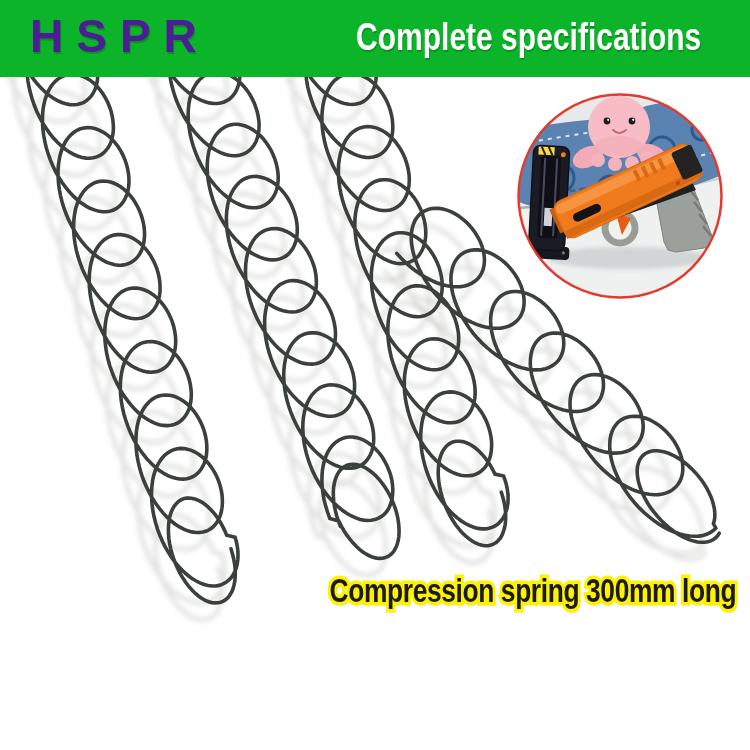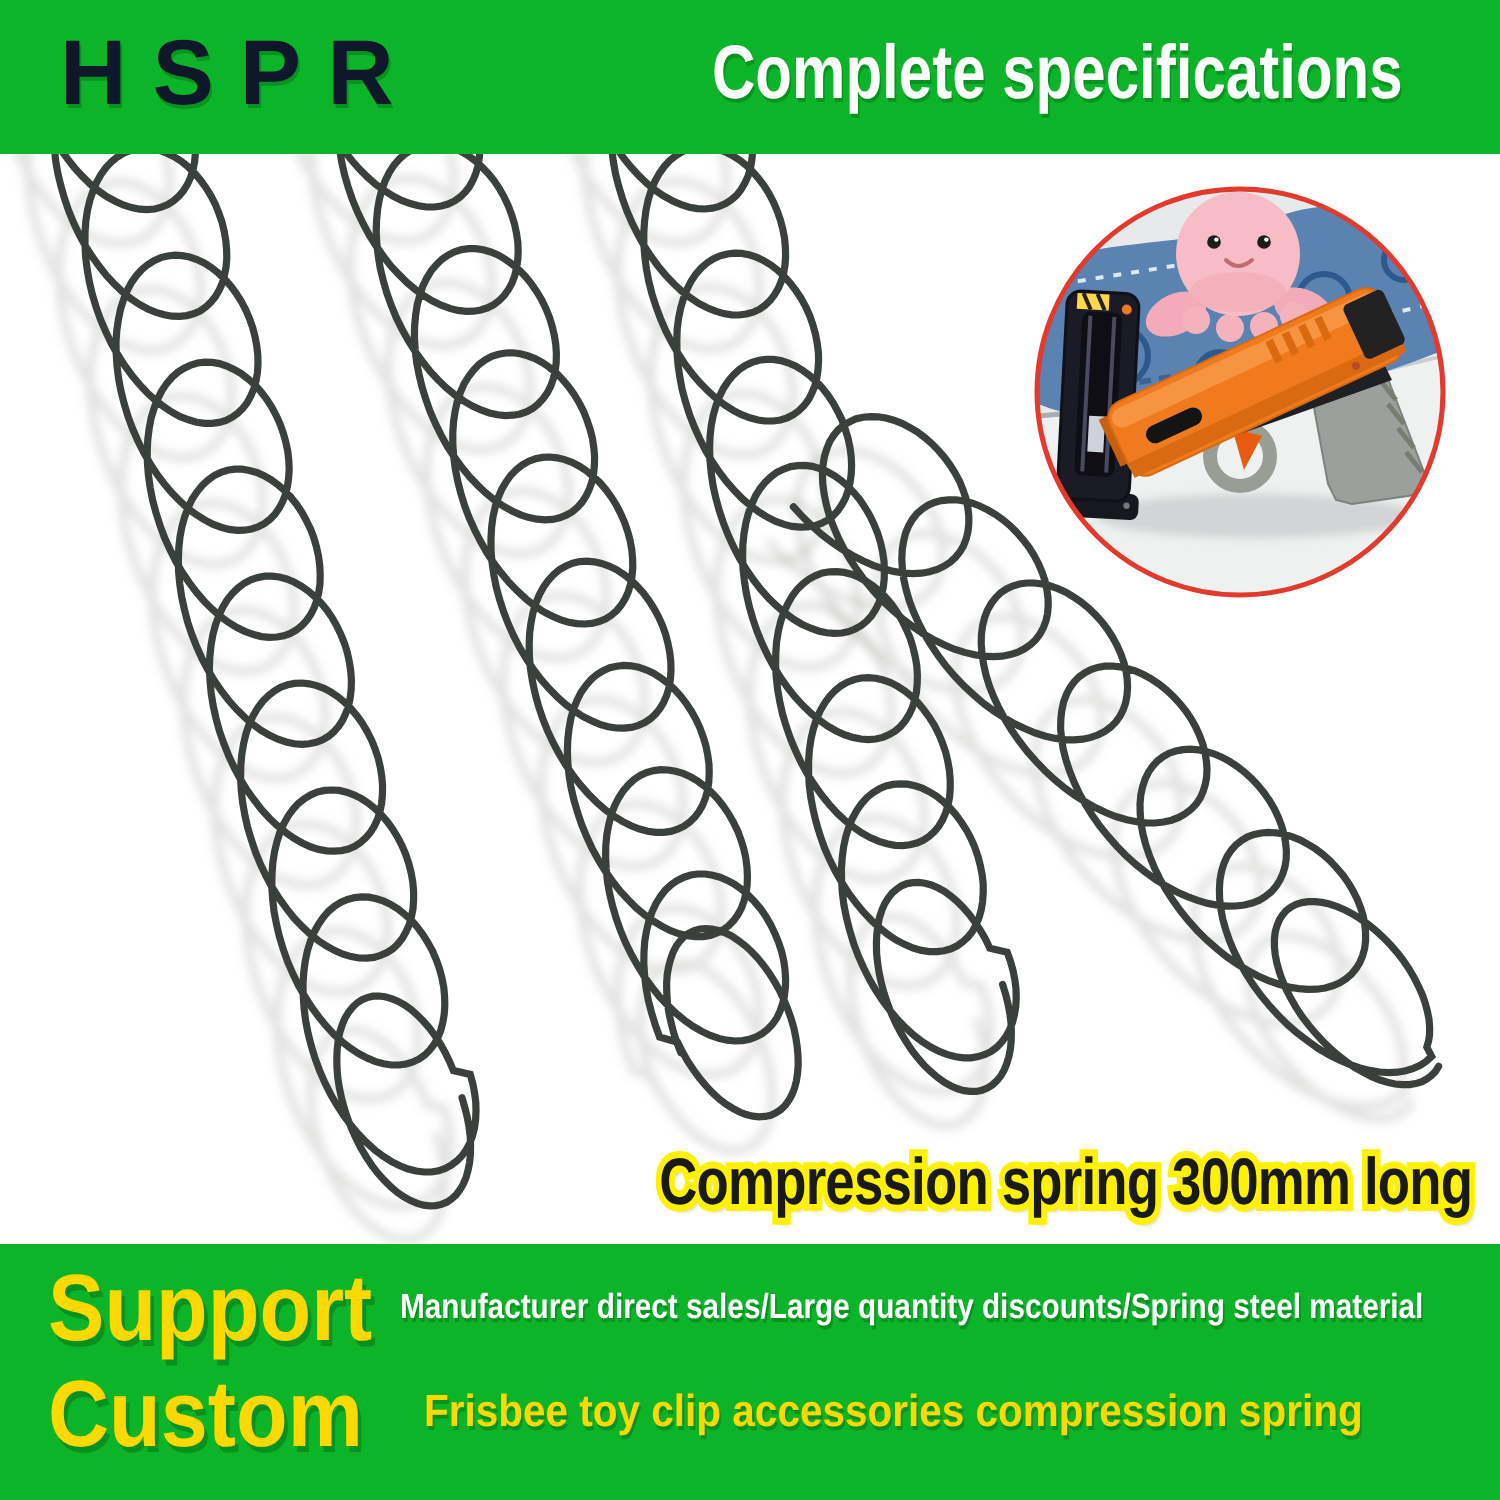--- a/index.html
+++ b/index.html
@@ -7,21 +7,21 @@
     position:relative;width:750px;height:750px;overflow:hidden;background:#fff;
     font-family:"Liberation Sans","DejaVu Sans",sans-serif;
   }
   .layer-svg{position:absolute;left:0;top:0;z-index:1;}
   
   .top-banner{
     position:absolute;left:0;top:0;width:750px;height:77px;
     background:var(--green,#0cb42a);z-index:3;
   }
   .brand{
-    position:absolute;left:30px;top:13px;font-size:46px;font-weight:bold;color:#0f172a;
+    position:absolute;left:30px;top:13px;font-size:46px;font-weight:bold;color:#4c1d95;
     letter-spacing:13px;line-height:1;white-space:nowrap;
     text-shadow:1px 2px 0 rgba(0,70,10,.30);
   }
   .tagline{
     position:absolute;left:356px;top:18px;font-size:38px;font-weight:bold;color:#fff;
     line-height:1;white-space:nowrap;transform:scaleX(.79);transform-origin:left center;
     text-shadow:1px 2px 0 rgba(0,70,10,.30);
   }
   
   .caption{
@@ -176,20 +176,14 @@
   <header class="top-banner">
     <span class="brand">HSPR</span>
     <span class="tagline">Complete specifications</span>
   </header>
 
   <div class="caption">
     <span class="stroke-layer" aria-hidden="true">Compression spring 300mm long</span>
     <span class="fill-layer">Compression spring 300mm long</span>
   </div>
 
-  <footer class="bottom-banner">
-    <span class="support-label">Support</span>
-    <span class="custom-label">Custom</span>
-    <span class="footer-line1">Manufacturer direct sales/Large quantity discounts/Spring steel material</span>
-    <span class="footer-line2">Frisbee toy clip accessories compression spring</span>
-  </footer>
 
 </div>
 
 </body></html>

